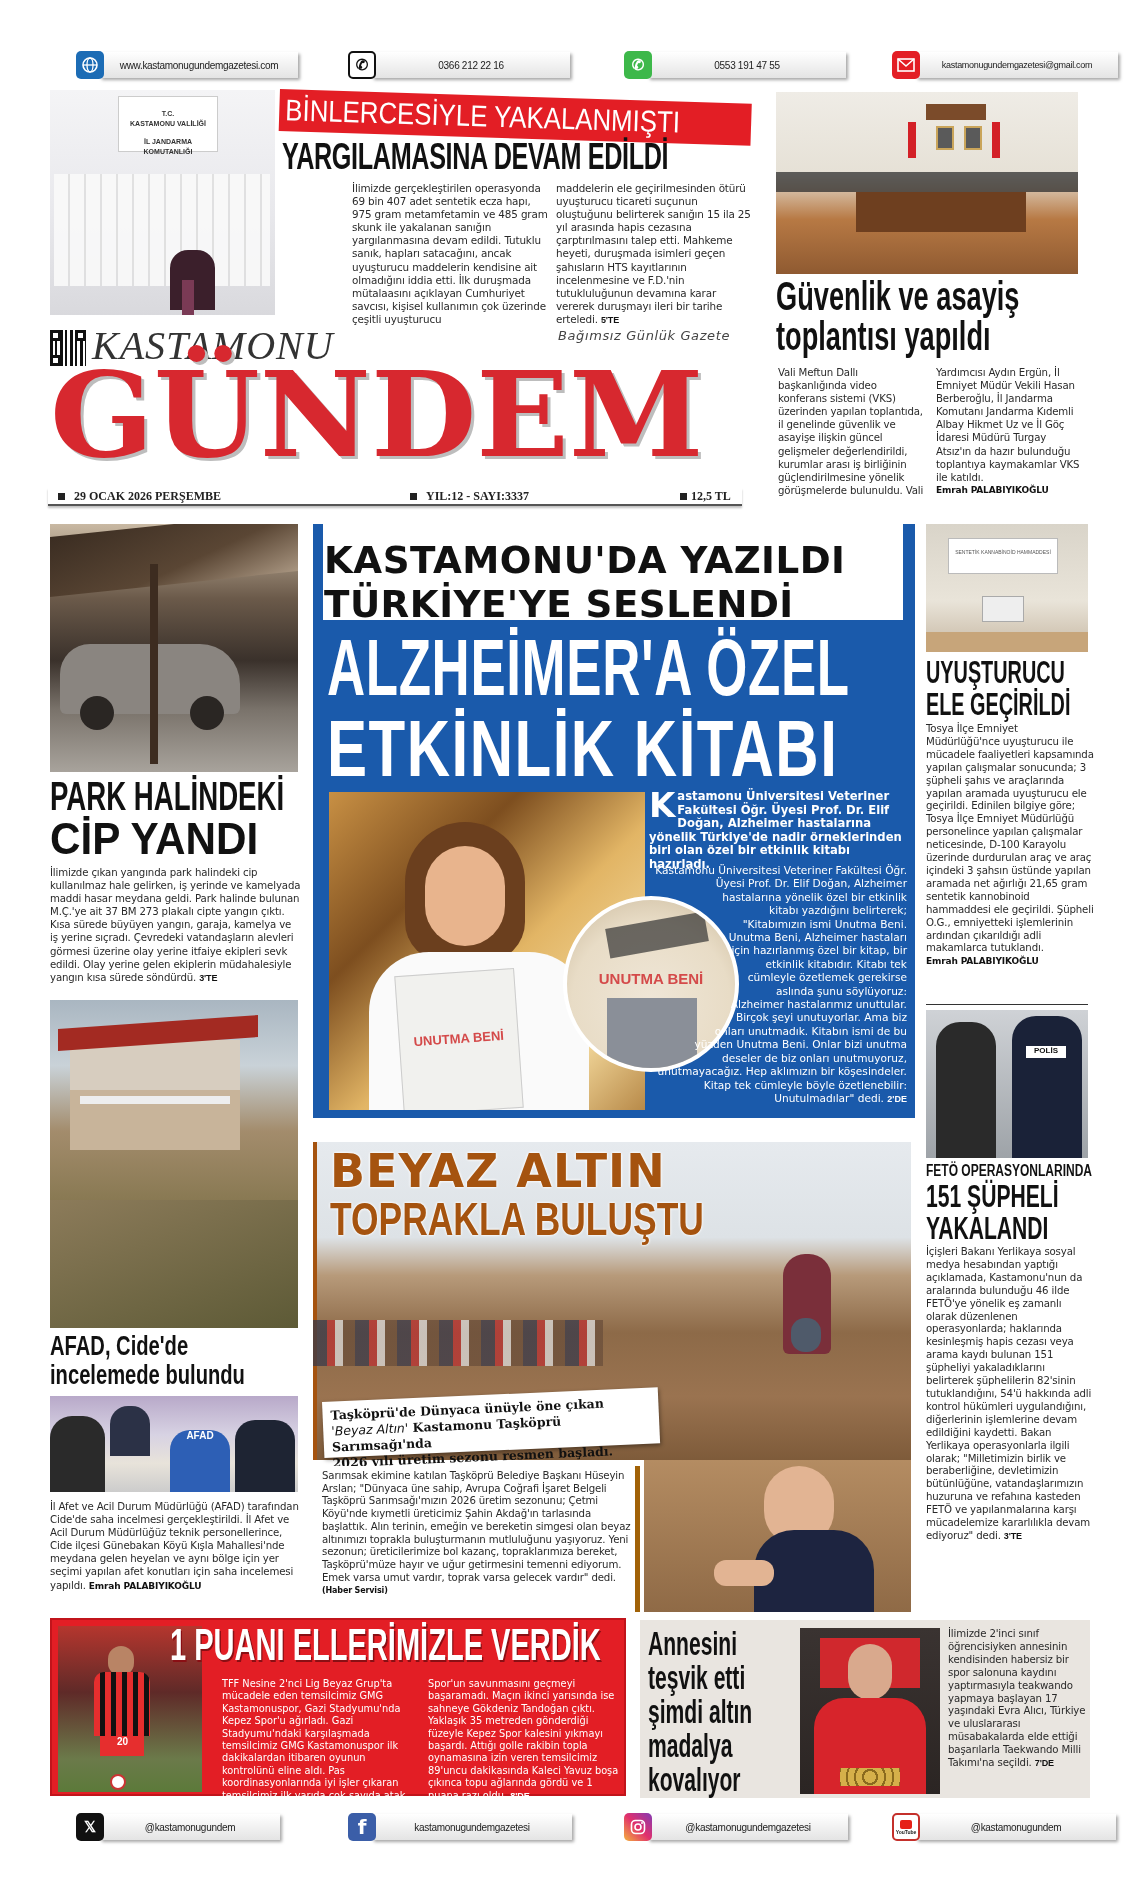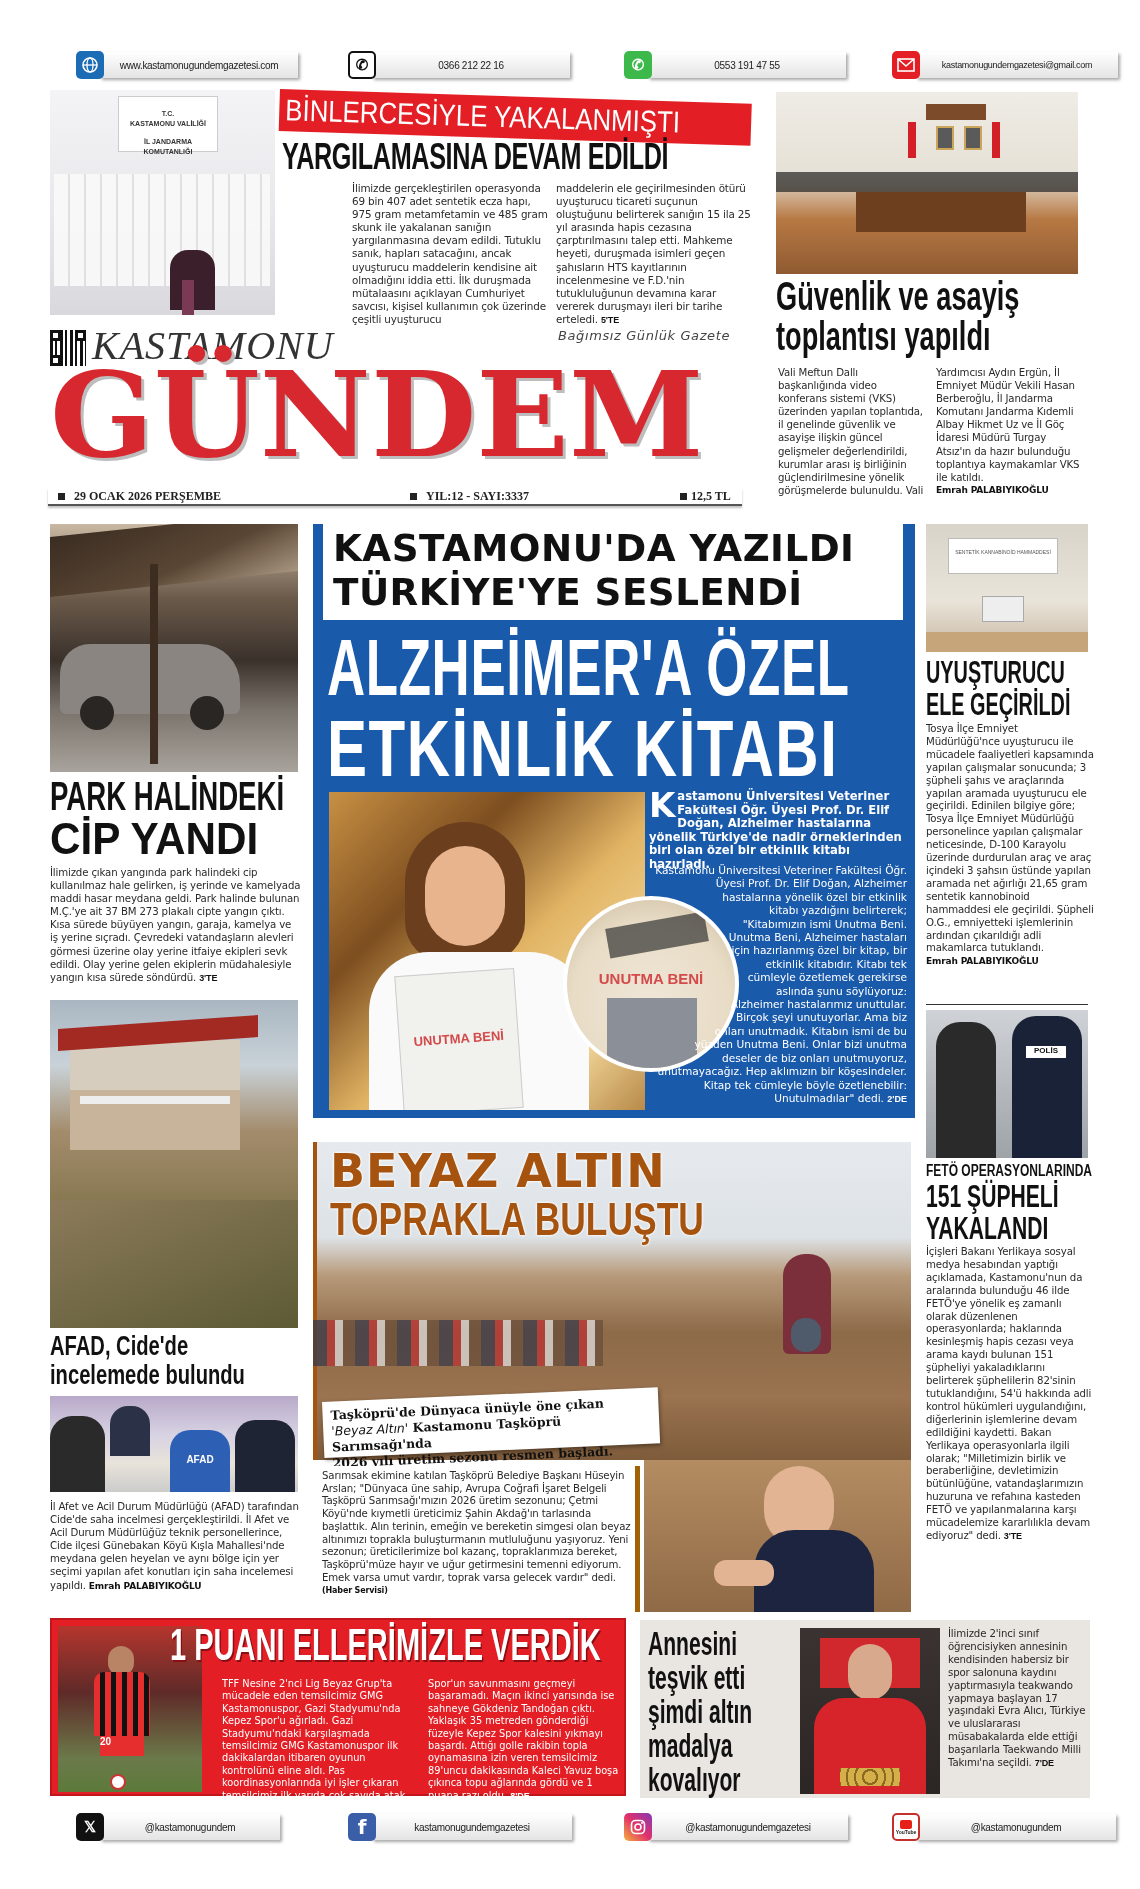--- a/index.html
+++ b/index.html
@@ -136,31 +136,31 @@
   <div class="abs" style="left:30px;top:96px;width:150px;height:8px;background:#eee;"></div>
   <div class="abs" style="left:0;top:200px;width:248px;height:128px;background:linear-gradient(160deg,#8c7b5a,#5d5a36);"></div>
 </div>
 <div class="abs" style="left:50px;top:1332px;">
   <div><span class="cond" style="font-size:28px;line-height:28px;color:#111;transform:scaleX(0.72);">AFAD, Cide'de</span></div>
   <div><span class="cond" style="font-size:28px;line-height:30px;color:#111;transform:scaleX(0.72);">incelemede bulundu</span></div>
 </div>
 <div class="photo" style="left:50px;top:1396px;width:248px;height:96px;background:linear-gradient(180deg,#b8a9c9 0%,#d7d2e3 40%,#e8e3da 70%,#ccc 100%);">
   <div class="abs" style="left:60px;top:10px;width:40px;height:50px;background:#2b3146;border-radius:18px 18px 0 0;"></div>
   <div class="abs" style="left:0;top:20px;width:55px;height:76px;background:#2a2a2a;border-radius:22px 22px 0 0;"></div>
-  <div class="abs" style="left:120px;top:34px;width:60px;height:62px;background:#2d5fb5;border-radius:20px 20px 0 0;color:#fff;font-weight:700;font-size:10px;text-align:center;padding-top:24px;">AFAD</div>
+  <div class="abs" style="left:120px;top:34px;width:60px;height:62px;background:#2d5fb5;border-radius:20px 20px 0 0;color:#fff;font-weight:700;font-size:10px;text-align:center;">AFAD</div>
   <div class="abs" style="left:185px;top:24px;width:60px;height:72px;background:#1e2433;border-radius:20px 20px 0 0;"></div>
 </div>
 <div class="abs body-text" style="left:50px;top:1500px;width:252px;font-size:10.2px;">
   <span>İl Afet ve Acil Durum Müdürlüğü (AFAD) tarafından Cide'de saha incelmesi gerçekleştirildi. İl Afet ve Acil Durum Müdürlüğüz teknik personellerince, Cide ilçesi Günebakan Köyü Kışla Mahallesi'nde meydana gelen heyelan ve aynı bölge için yer seçimi yapılan afet konutları için saha incelemesi yapıldı.</span>
   <span class="byline">Emrah PALABIYIKOĞLU</span>
 </div>
 
 <div class="abs" style="left:313px;top:524px;width:602px;height:594px;background:#1a5aab;">
   <div class="abs" style="left:10px;top:0;width:580px;height:96px;background:#fff;">
-    <div style="padding-left:10px;padding-top:2px;">
+    <div style="padding-left:1px;padding-top:2px;margin-top:12px;">
       <div><span class="cond" style="font-family:'DejaVu Sans',sans-serif;font-size:38px;line-height:44px;color:#111;transform:scaleX(0.98);letter-spacing:0.5px;">KASTAMONU'DA YAZILDI</span></div>
       <div><span class="cond" style="font-family:'DejaVu Sans',sans-serif;font-size:38px;line-height:44px;color:#111;transform:scaleX(0.98);letter-spacing:0.5px;">TÜRKİYE'YE SESLENDİ</span></div>
     </div>
   </div>
   <div class="abs" style="left:14px;top:104px;">
     <div><span class="cond" style="font-size:80px;line-height:80px;color:#fff;transform:scaleX(0.66);letter-spacing:1px;">ALZHEİMER'A ÖZEL</span></div>
     <div><span class="cond" style="font-size:80px;line-height:82px;color:#fff;transform:scaleX(0.75);letter-spacing:2px;">ETKİNLİK KİTABI</span></div>
   </div>
 
   <div class="photo" style="left:16px;top:268px;width:316px;height:318px;background:linear-gradient(135deg,#c89044 0%,#7d4e1f 30%,#e2b565 55%,#f2d79a 80%,#b88a49 100%);">
@@ -243,21 +243,21 @@
 <div class="photo" style="left:644px;top:1460px;width:267px;height:152px;background:linear-gradient(180deg,#b48c62 0%,#8f6a46 100%);">
   <div class="abs" style="left:120px;top:6px;width:70px;height:80px;background:#e2b493;border-radius:35px;"></div>
   <div class="abs" style="left:110px;top:70px;width:120px;height:82px;background:#1d2440;border-radius:40px 40px 0 0;"></div>
   <div class="abs" style="left:70px;top:100px;width:60px;height:26px;background:#e2b493;border-radius:12px;"></div>
 </div>
 
 <div class="abs" style="left:50px;top:1618px;width:576px;height:178px;background:#e31e25;border:2px solid #c1141b;">
   <div class="photo" style="left:6px;top:6px;width:144px;height:166px;background:linear-gradient(180deg,#b5362e 0%,#5f2a28 40%,#6b7a4a 80%,#5c7a3a 100%);">
     <div class="abs" style="left:50px;top:20px;width:26px;height:30px;background:#b98465;border-radius:13px;"></div>
     <div class="abs" style="left:36px;top:46px;width:56px;height:64px;background:repeating-linear-gradient(90deg,#e62e2e 0 6px,#111 6px 11px);border-radius:10px 10px 0 0;"></div>
-    <div class="abs" style="left:42px;top:110px;width:44px;height:20px;background:#e62e2e;color:#fff;font-size:10px;font-weight:700;text-align:left;padding-right:16px;">20</div>
+    <div class="abs" style="left:42px;top:110px;width:44px;height:20px;background:#e62e2e;color:#fff;font-size:10px;font-weight:700;text-align:right;padding-right:16px;">20</div>
     <div class="abs" style="left:52px;top:148px;width:16px;height:16px;border-radius:50%;background:#fff;border:2px solid #c33;"></div>
   </div>
   <div class="abs" style="left:118px;top:2px;">
     <span class="cond" style="font-size:44px;line-height:46px;color:#fff;transform:scaleX(0.66);text-shadow:2px 2px 0 #8a0f14;">1 PUANI ELLERİMİZLE VERDİK</span>
   </div>
   <div class="abs" style="left:170px;top:58px;width:196px;color:#fff;font-family:'DejaVu Sans',sans-serif;font-size:9.8px;line-height:12.4px;">TFF Nesine 2'nci Lig Beyaz Grup'ta mücadele eden temsilcimiz GMG Kastamonuspor, Gazi Stadyumu'nda Kepez Spor'u ağırladı.   Gazi Stadyumu'ndaki karşılaşmada temsilcimiz GMG Kastamonuspor ilk dakikalardan itibaren oyunun kontrolünü eline aldı. Pas koordinasyonlarında iyi işler çıkaran temsilcimiz ilk yarıda çok sayıda atak geliştirmesine Kepez</div>
   <div class="abs" style="left:376px;top:58px;width:196px;color:#fff;font-family:'DejaVu Sans',sans-serif;font-size:9.8px;line-height:12.4px;">
     <span>Spor'un savunmasını geçmeyi başaramadı. Maçın ikinci yarısında ise sahneye Gökdeniz Tandoğan çıktı. Yaklaşık 35 metreden gönderdiği füzeyle Kepez Spor kalesini yıkmayı başardı. Attığı golle rakibin topla oynamasına izin veren temsilcimiz 89'uncu dakikasında Kaleci Yavuz boşa çıkınca topu ağlarında gördü ve 1 puana razı oldu.</span>
     <span class="tag" style="color:#fff;">8'DE</span>
   </div>

